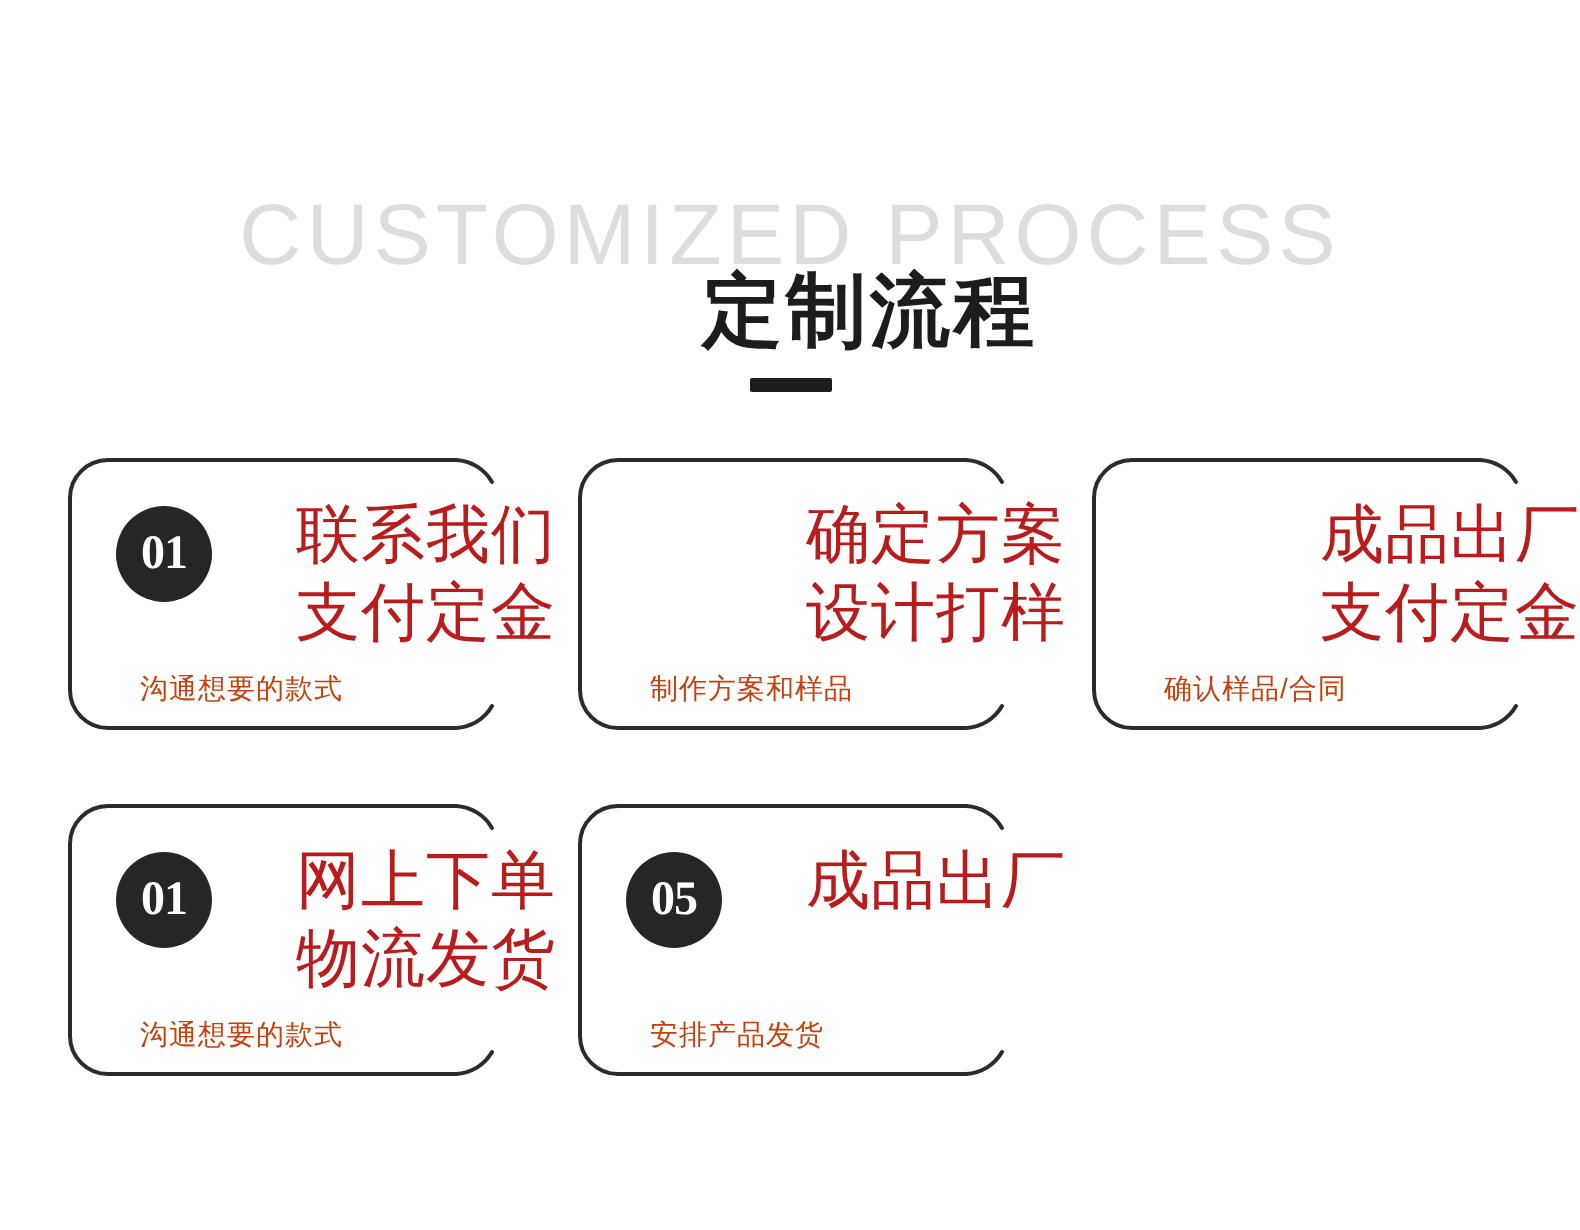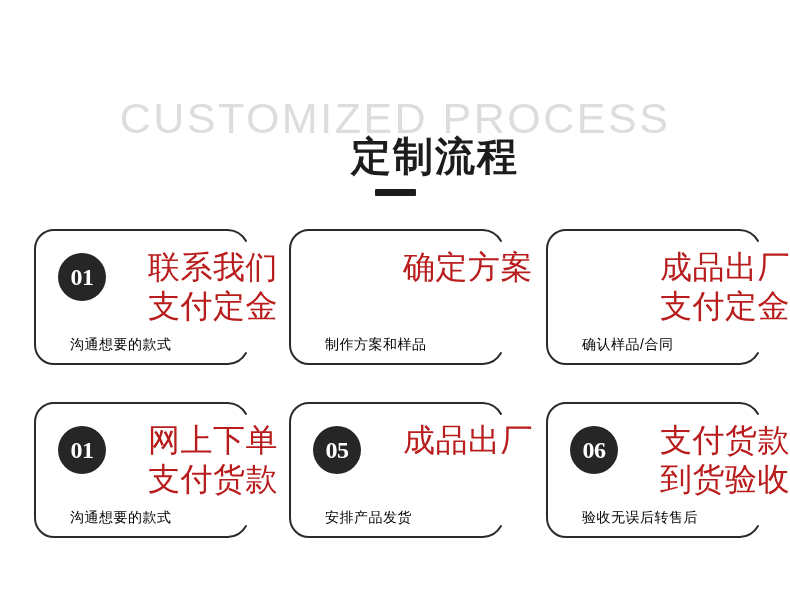--- a/index.html
+++ b/index.html
@@ -131,21 +131,21 @@
     display: block;
   }
 
   .card-sub {
     position: absolute;
     left: 38px;
     top: 110px;
     font-size: 14px;
     font-weight: 400;
     letter-spacing: 0.5px;
-    color: #000000;
+    color: #c2410c;
     line-height: 1;
     white-space: nowrap;
   }
 </style>
 </head>
 <body>
 
 <div class="header">
   <div class="header-en">CUSTOMIZED PROCESS</div>
   <div class="header-cn">定制流程</div>
@@ -167,20 +167,21 @@
     <div class="card-sub">沟通想要的款式</div>
   </div>
 
   <div class="card card-r0 card-c1">
     <svg class="card-frame" viewBox="0 0 241 140">
       <path d="M 196 3 L 22 3 A 19 19 0 0 0 3 22 L 3 118 A 19 19 0 0 0 22 137 L 196 137 A 22 22 0 0 0 214 126"></path>
       <path d="M 196 3 A 22 22 0 0 1 214 14"></path>
     </svg>
     <div class="card-title">
       <span>确定方案</span>
+      <span class="line2">设计打样</span>
     </div>
     <div class="card-sub">制作方案和样品</div>
   </div>
 
   <div class="card card-r0 card-c2">
     <svg class="card-frame" viewBox="0 0 241 140">
       <path d="M 196 3 L 22 3 A 19 19 0 0 0 3 22 L 3 118 A 19 19 0 0 0 22 137 L 196 137 A 22 22 0 0 0 214 126"></path>
       <path d="M 196 3 A 22 22 0 0 1 214 14"></path>
     </svg>
     <div class="card-title">
@@ -191,43 +192,31 @@
   </div>
 
   <div class="card card-r1 card-c0">
     <svg class="card-frame" viewBox="0 0 241 140">
       <path d="M 196 3 L 22 3 A 19 19 0 0 0 3 22 L 3 118 A 19 19 0 0 0 22 137 L 196 137 A 22 22 0 0 0 214 126"></path>
       <path d="M 196 3 A 22 22 0 0 1 214 14"></path>
     </svg>
     <div class="badge">01</div>
     <div class="card-title">
       <span>网上下单</span>
-      <span class="line2">支付货款</span>
+      <span class="line2">物流发货</span>
     </div>
     <div class="card-sub">沟通想要的款式</div>
   </div>
 
   <div class="card card-r1 card-c1">
     <svg class="card-frame" viewBox="0 0 241 140">
       <path d="M 196 3 L 22 3 A 19 19 0 0 0 3 22 L 3 118 A 19 19 0 0 0 22 137 L 196 137 A 22 22 0 0 0 214 126"></path>
       <path d="M 196 3 A 22 22 0 0 1 214 14"></path>
     </svg>
     <div class="badge">05</div>
     <div class="card-title">
       <span>成品出厂</span>
     </div>
     <div class="card-sub">安排产品发货</div>
   </div>
 
-  <div class="card card-r1 card-c2">
-    <svg class="card-frame" viewBox="0 0 241 140">
-      <path d="M 196 3 L 22 3 A 19 19 0 0 0 3 22 L 3 118 A 19 19 0 0 0 22 137 L 196 137 A 22 22 0 0 0 214 126"></path>
-      <path d="M 196 3 A 22 22 0 0 1 214 14"></path>
-    </svg>
-    <div class="badge">06</div>
-    <div class="card-title">
-      <span>支付货款</span>
-      <span class="line2">到货验收</span>
-    </div>
-    <div class="card-sub">验收无误后转售后</div>
-  </div>
 
 </div>
 
 </body></html>

